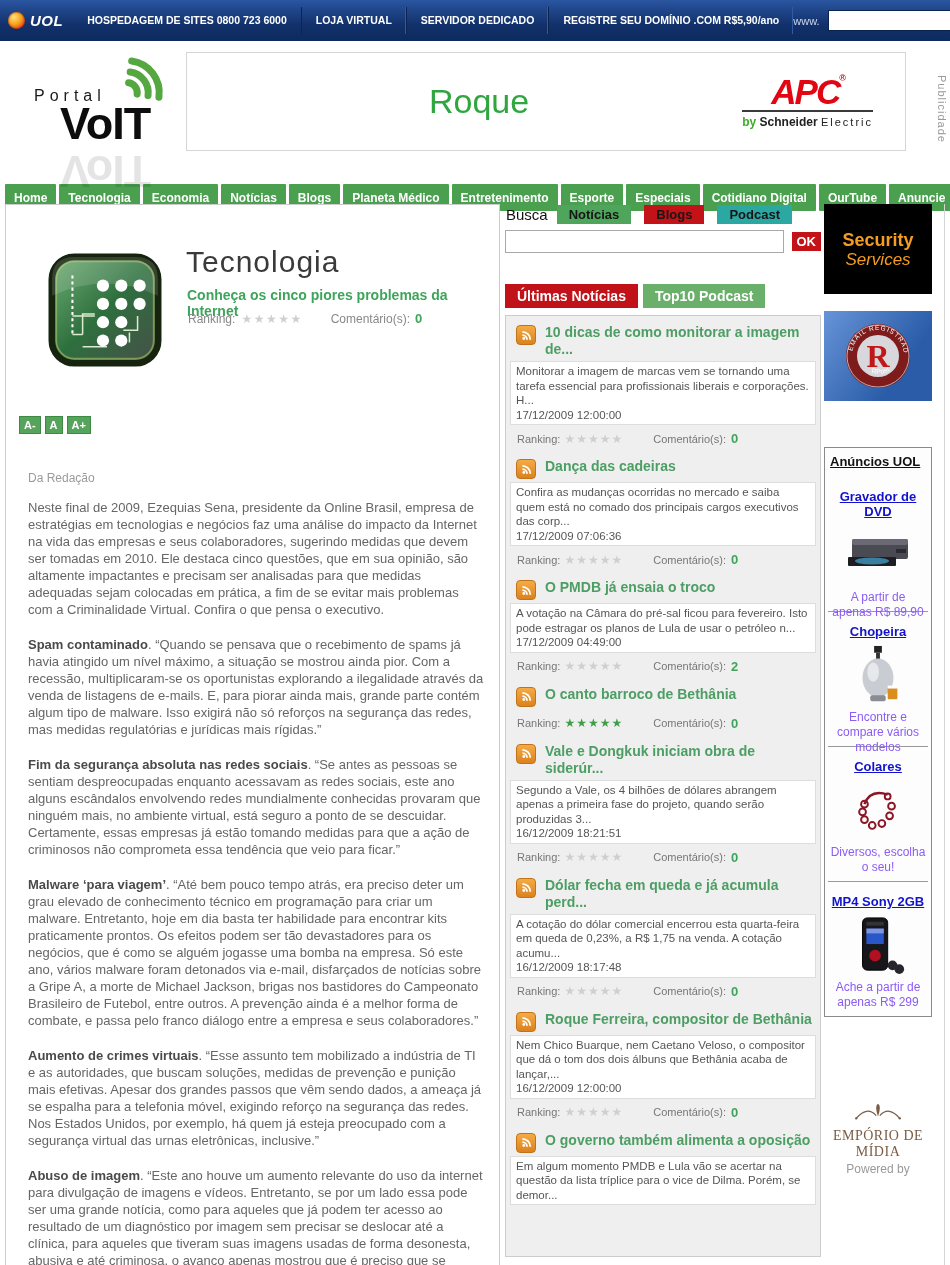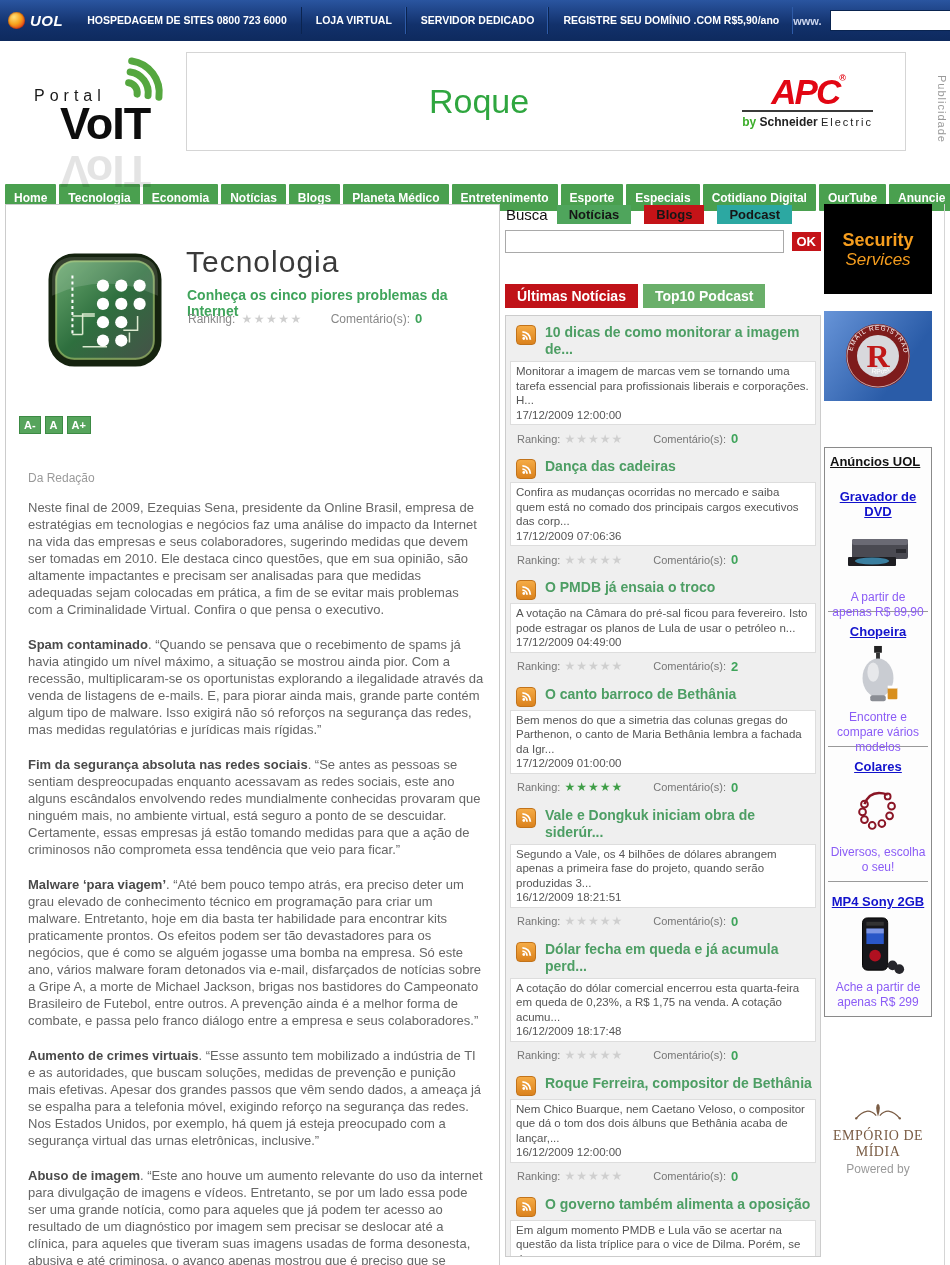--- a/index.html
+++ b/index.html
@@ -6,21 +6,21 @@
   body{width:950px;height:1265px;overflow:hidden;background:#fff;font-family:"Liberation Sans",sans-serif;}
   #page{position:relative;width:950px;height:1265px;overflow:hidden;background:#fff;}
 
   
   .topbar{height:41px;background:linear-gradient(#2a55a0,#12316b 60%,#0e2a5e);display:flex;align-items:center;padding:0 6px;}
   .uol{display:flex;align-items:center;gap:5px;margin:0 10px 0 2px;cursor:pointer;}
   .uol-ball{width:17px;height:17px;border-radius:50%;background:radial-gradient(circle at 35% 30%,#ffe07a,#f7a21b 45%,#e4231b 90%);box-shadow:inset 0 0 2px #7a1500;}
   .uol-text{color:#fff;font-weight:bold;font-style:italic;font-size:15px;letter-spacing:.5px;}
   .tb-link{color:#fff;font-size:10.5px;font-weight:bold;padding:0 14px;text-decoration:none;white-space:nowrap;line-height:27px;cursor:pointer;}
   .tb-link + .tb-link{border-left:1px solid #0b2450;box-shadow:-1px 0 0 #2e5ba8 inset;}
-  .tb-www{color:#ccd6ee;font-size:11px;font-weight:bold;margin:0 8px 0 auto;}
+  .tb-www{color:#ccd6ee;font-size:11px;font-weight:normal;margin:0 8px 0 auto;}
   .tb-input{width:148px;height:17px;border:1px solid #0a2450;outline:none;font-size:11px;}
 
   
   .header{position:relative;height:143px;background:#fff;}
   .logo{position:absolute;left:20px;top:4px;width:178px;height:130px;cursor:pointer;}
   .logo-portal{position:absolute;left:14px;top:42px;font-size:16px;letter-spacing:5px;color:#1a1a1a;}
   .logo-voit{position:absolute;left:40px;top:56px;font-size:45px;font-weight:900;color:#0d0d0d;letter-spacing:-1px;line-height:1;}
   .logo-reflect{position:absolute;left:40px;top:104px;font-size:45px;font-weight:900;color:#000;opacity:.10;transform:scaleY(-1);letter-spacing:-1px;line-height:1;}
   .logo-arcs{position:absolute;left:96px;top:4px;transform:rotate(8deg);}
   .banner{position:absolute;left:186px;top:11px;width:718px;height:97px;border:1px solid #d5d5d5;background:#fff;display:flex;align-items:center;cursor:pointer;}
@@ -294,21 +294,20 @@
         <div class="ni-head">
             <span class="rss">
               <svg width="13" height="13" viewBox="0 0 24 24">
                 <circle cx="7" cy="17.5" r="2.6" fill="#fff"></circle>
                 <path d="M4.4 9.7a10.3 10.3 0 0 1 10.3 10.3h-3.4a6.9 6.9 0 0 0-6.9-6.9z" fill="#fff"></path>
                 <path d="M4.4 3.6a16.4 16.4 0 0 1 16.4 16.4h-3.4A13 13 0 0 0 4.4 7z" fill="#fff"></path>
               </svg>
             </span>
           <a class="ni-title">O canto barroco de Bethânia</a>
           </div>
-        <div class="ni-summary"><span>Bem menos do que a simetria das colunas gregas do Parthenon, o canto de Maria Bethânia lembra a fachada da Igr...</span><br><span class="ni-ts">17/12/2009 01:00:00</span></div>
         <div class="ni-rank">
             <span>Ranking:</span>
             <span class="stars"><span class="on">★★★★★</span><span class="off"></span></span>
             <span class="ni-com-label">Comentário(s):</span>
             <span class="com-count">0</span>
           </div>
       </div>
 
       <div class="news-item">
         <div class="ni-head">

